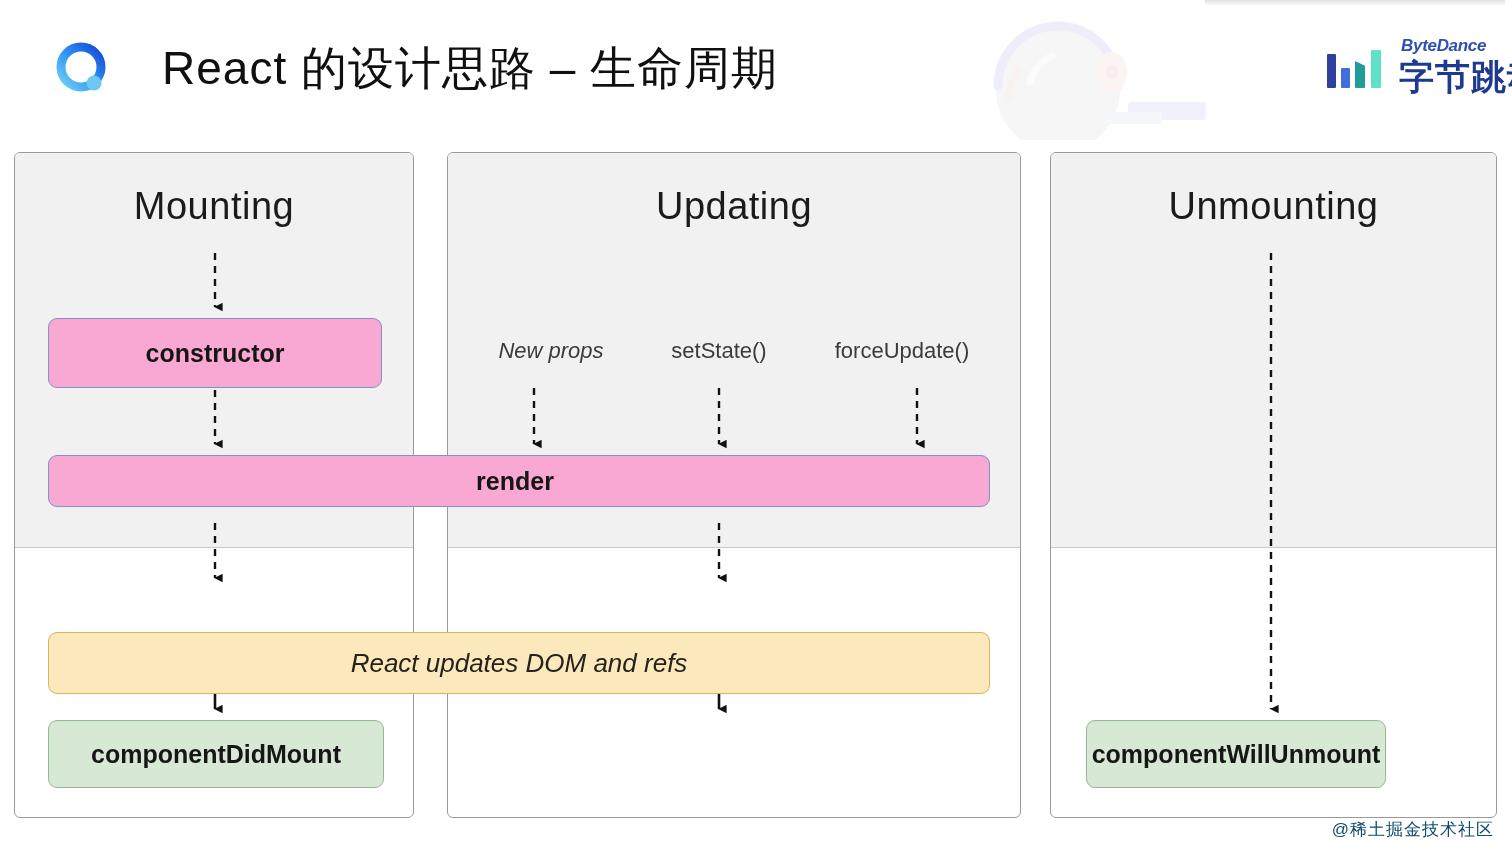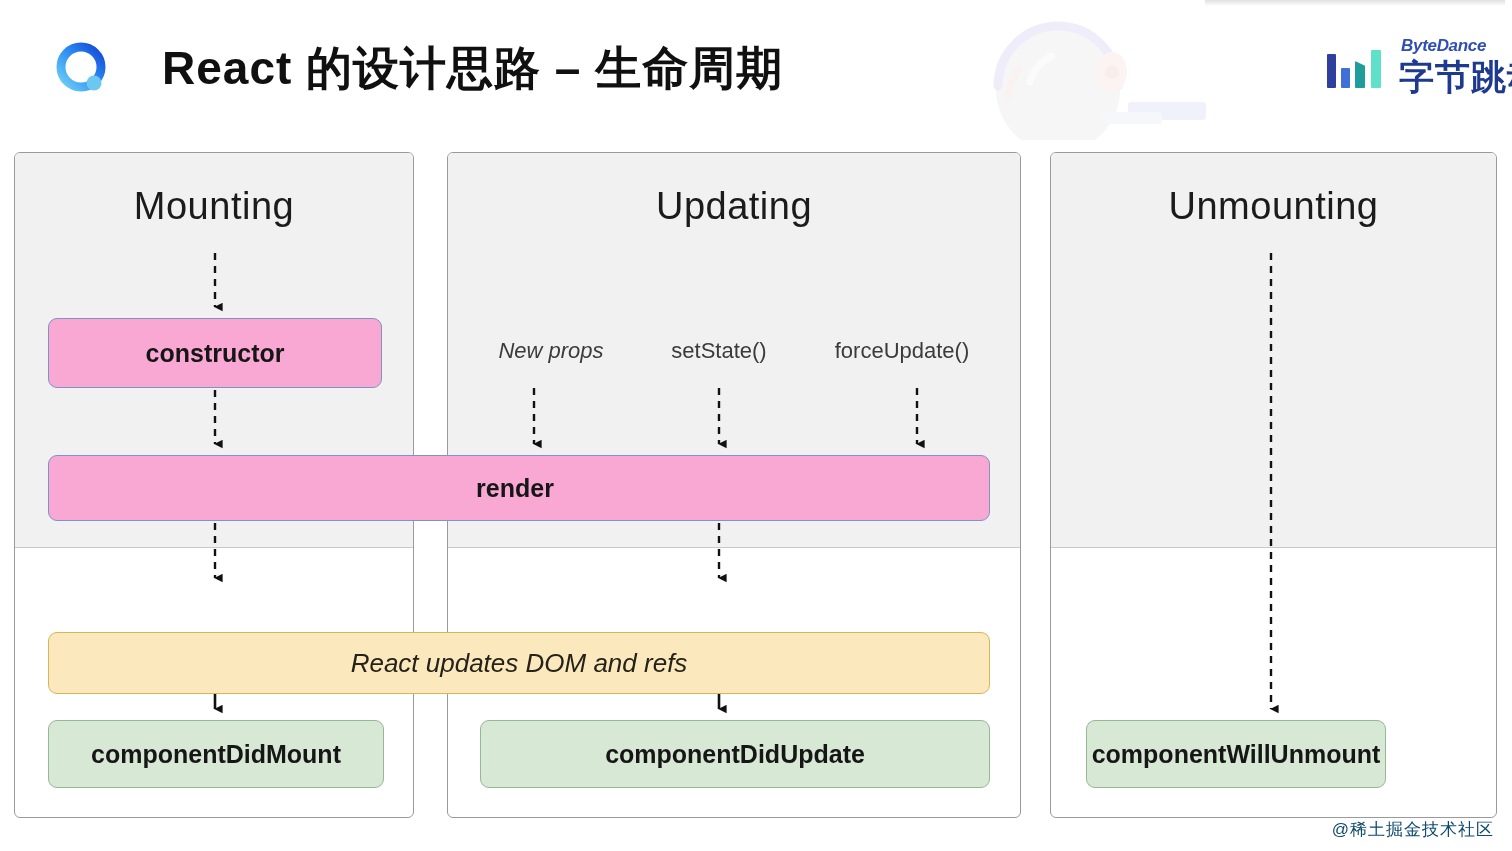--- a/index.html
+++ b/index.html
@@ -18,21 +18,21 @@
     position: absolute; left: 1205px; top: 0px; width: 300px; height: 6px;
     background: linear-gradient(to bottom, #dfe0e3, #ffffff);
     border-radius: 0 0 2px 2px;
   }
 
   .logo-mark { position: absolute; left: 50px; top: 38px; width: 62px; height: 62px; }
 
   .title {
     position: absolute; left: 162px; top: 36px;
     font-size: 46px; line-height: 64px; color: #101010;
-    font-weight: 700; letter-spacing: 1px; white-space: nowrap; text-align: right;
+    font-weight: 400; letter-spacing: 1px; white-space: nowrap; text-align: right;
   }
 
   .bd-logo { position: absolute; left: 1302px; top: 36px; width: 216px; height: 64px; margin-left: 25px; }
   .bd-bars { position: absolute; left: 0px; top: 14px; width: 62px; height: 38px; }
   .bd-bar { position: absolute; bottom: 0; border-radius: 1px; }
   .bd-text-en {
     position: absolute; left: 74px; top: 0px;
     font-size: 17px; font-weight: 700; color: #2f4fb3;
     font-style: italic; letter-spacing: -0.3px;
   }
@@ -78,21 +78,21 @@
     display: flex; align-items: center; justify-content: center;
     font-size: 25px; font-weight: 700; color: #161616;
     white-space: nowrap;
   }
   .fbox.blue   { background: #f9a8d4; border: 1.5px solid #7f93c4; }
   .fbox.yellow { background: #fbe8bd; border: 1.5px solid #d6b656;
                  font-style: italic; font-weight: 400; font-size: 26px; color: #25221a; margin-top: 43px; }
   .fbox.green  { background: #d7e8d4; border: 1.5px solid #97b894; }
 
   #box-constructor       { left: 48px;  top: 318px; width: 334px; height: 70px; }
-  #box-render            { left: 48px;  top: 455px; width: 942px; height: 66px; }
+  #box-render            { left: 48px;  top: 455px; width: 942px; height: 52px; }
   #box-react-updates     { left: 48px;  top: 589px; width: 942px; height: 62px; }
   #box-did-mount         { left: 48px;  top: 720px; width: 336px; height: 68px; }
   #box-did-update        { left: 480px; top: 720px; width: 510px; height: 68px; }
   #box-will-unmount      { left: 1086px;top: 720px; width: 300px; height: 68px; }
 
   #box-render .lbl      { position: relative; left: -4px; }
 
   
   .trig {
     position: absolute; top: 338px;
@@ -212,23 +212,20 @@
   </div>
 
   <div class="fbox yellow" id="box-react-updates">
     <span class="lbl">React updates DOM and refs</span>
   </div>
 
   <div class="fbox green" id="box-did-mount">
     <span class="lbl">componentDidMount</span>
   </div>
 
-  <div class="fbox green" id="box-did-update">
-    <span class="lbl">componentDidUpdate</span>
-  </div>
 
   <div class="fbox green" id="box-will-unmount">
     <span class="lbl">componentWillUnmount</span>
   </div>
 
   <div class="watermark">@稀土掘金技术社区</div>
 
 </div>
 
 </body></html>

